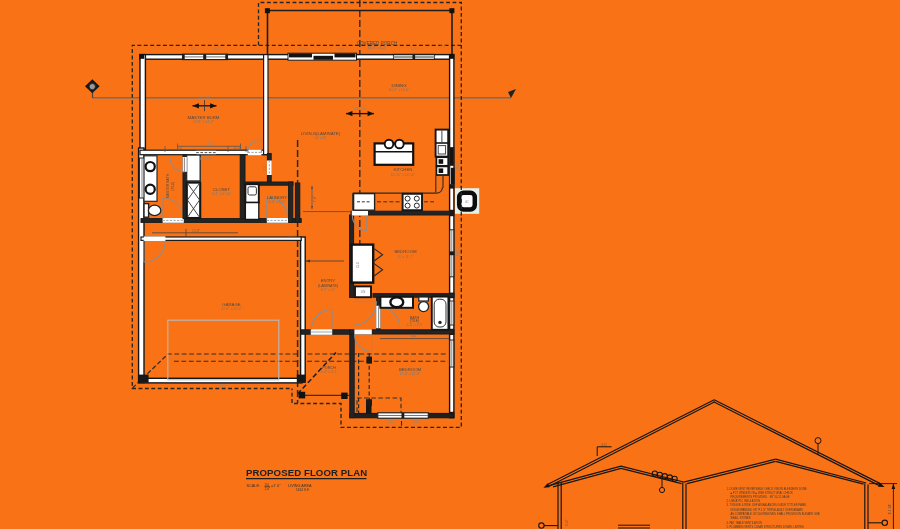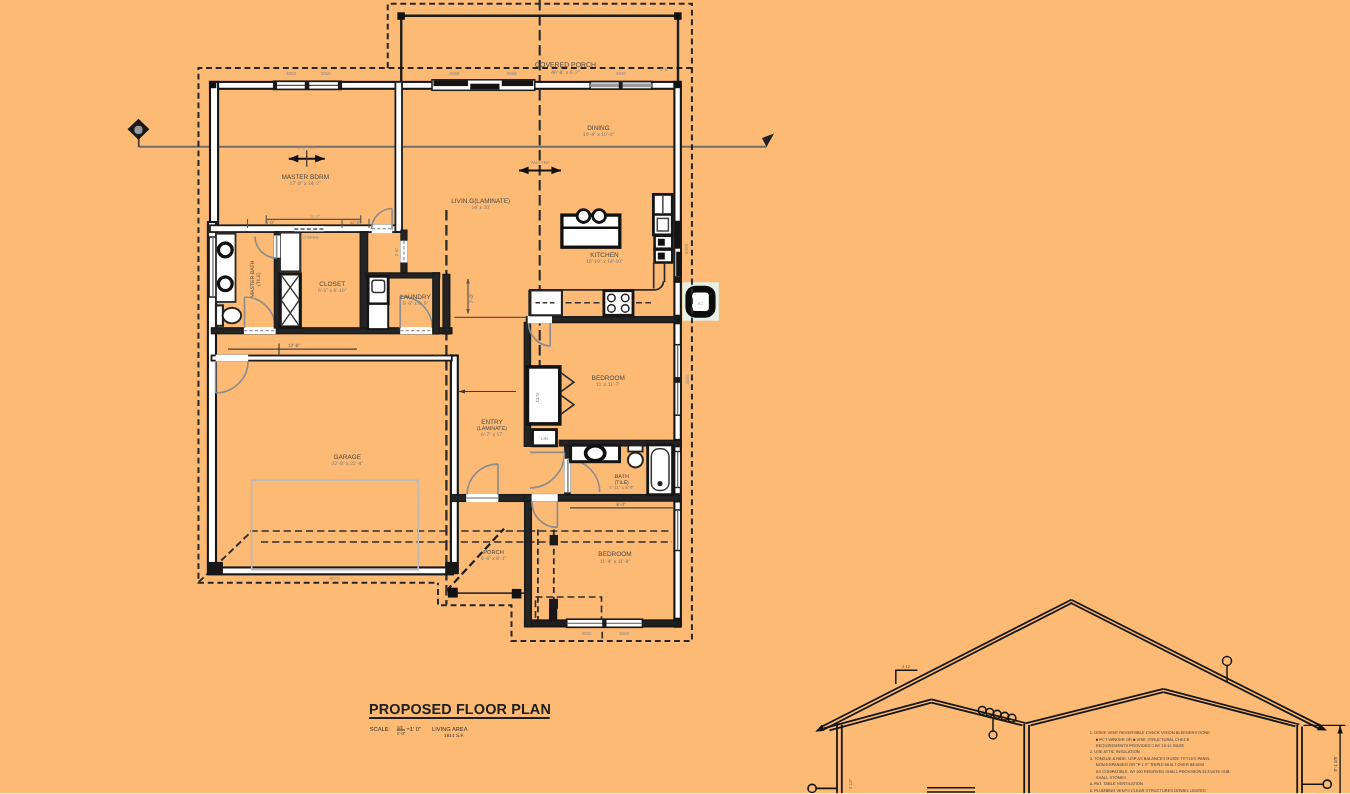--- a/index.html
+++ b/index.html
@@ -1,16 +1,16 @@
 <!DOCTYPE html>
 <html><head>
 <meta charset="utf-8">
 <style>
   html,body{margin:0;padding:0;background:#ffffff;}
-  #page{width:900px;height:529px;position:relative;background:#fdba74;overflow:hidden;filter:blur(0.26px);
+  #page{width:900px;height:529px;position:relative;background:#f97316;overflow:hidden;filter:blur(0.26px);
         font-family:"Liberation Sans", sans-serif;}
   svg{position:absolute;left:0;top:0;}
   text{font-family:"Liberation Sans", sans-serif;}
 </style>
 </head>
 <body>
 <div id="page">
 <svg width="900" height="529" viewBox="0 0 900 529">
 
 <g>

